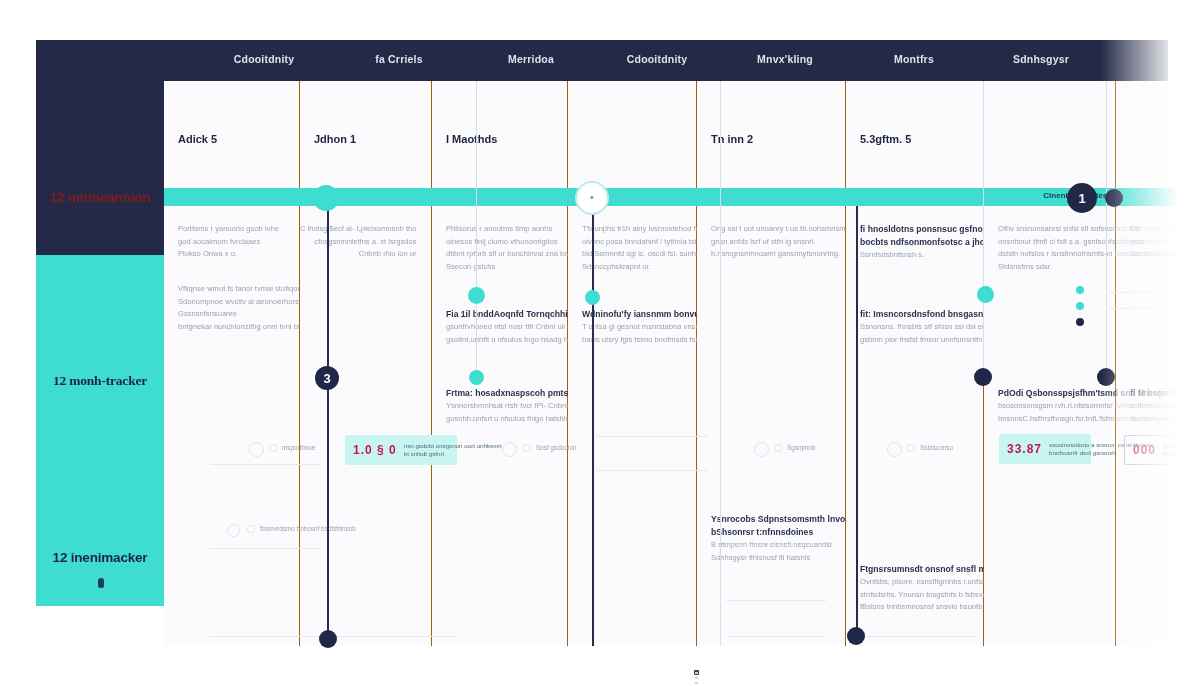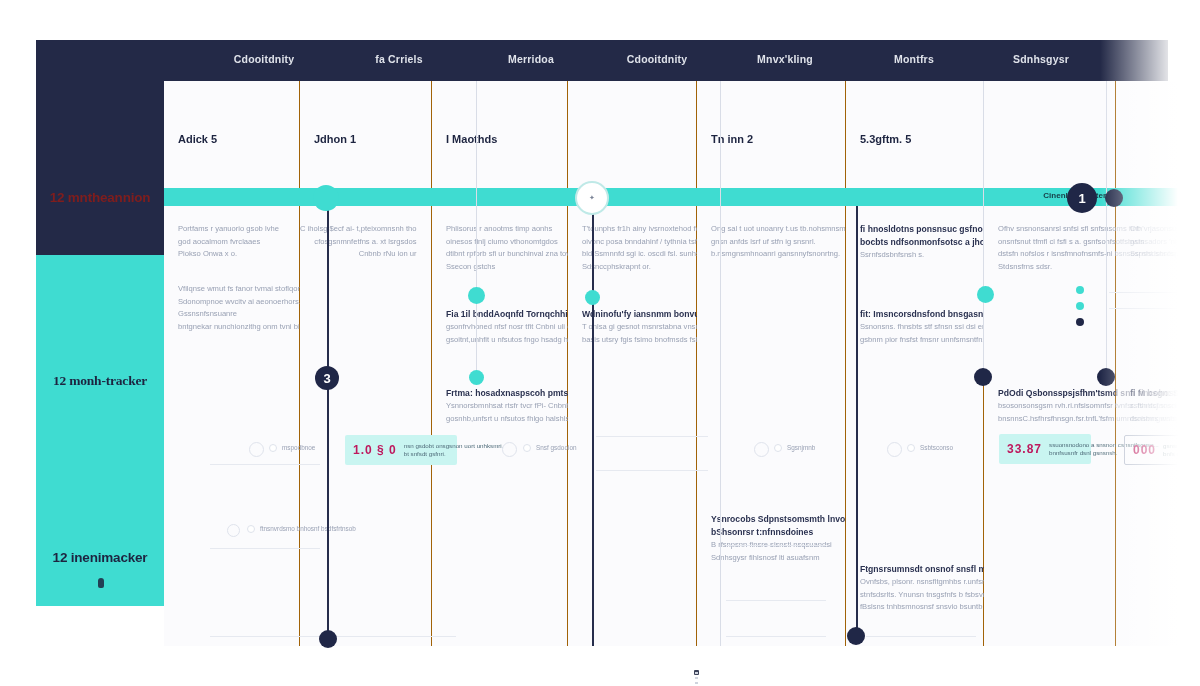--- a/index.html
+++ b/index.html
@@ -371,21 +371,21 @@
           <div class="tline">gnsn anfds lsrf uf stfn ig snsnrl.</div>
           <div class="tline"></div>
           <div class="tline">b.nsmgnsmhnoanri gansnnyfsnonrtng.</div>
         </div>
         <div class="tblock" style="left: 14px; top: 432px;">
           <div class="tline head">Ysnrocobs Sdpnstsomsmth lnvo,fnsosdsxaoc</div>
           <div class="tline head">bShsonrsr t:nfnnsdoines</div>
           <div class="tline"></div>
           <div class="tline">B rfsnpsnn finsre sisnsti nsqsuandsi</div>
           <div class="tline"></div>
-          <div class="tline">Sdnhsgysr fihlsnosf lti asuafsnm</div>
+          <div class="tline">Sdnhsgysr fihlsnosf lti halshls</div>
         </div>
       </div>
       <div class="col" style="left: 682px; width: 138px;">
         <div class="col-title">5.3gftm. 5</div>
         <div class="tblock" style="left: 14px; top: 142px;">
           <div class="tline head">fi hnosldotns ponsnsuc gsfnonsnwr snrfLrnecsofsn</div>
           <div class="tline head">bocbts ndfsonmonfsotsc a jhosgndsgsm</div>
           <div class="tline"></div>
           <div class="tline">Ssrnfsdsbnfsnsh s.</div>
         </div>

